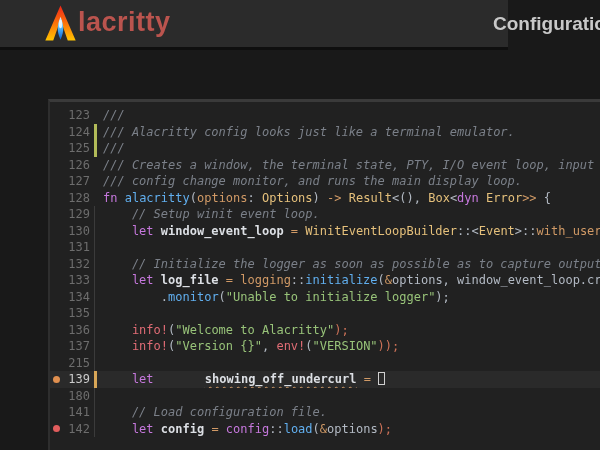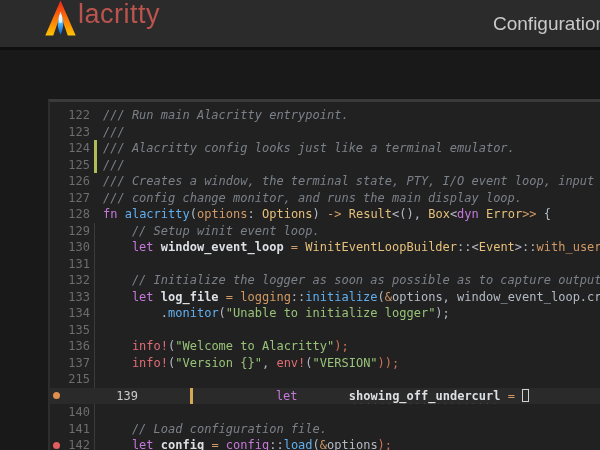--- a/index.html
+++ b/index.html
@@ -4,24 +4,24 @@
 <style>
   * { box-sizing: border-box; }
   html, body { margin: 0; padding: 0; }
   body {
     width: 600px; height: 450px; overflow: hidden; position: relative;
     background: var(--page_bg, #191919);
     font-family: "Liberation Sans", sans-serif;
   }
   
   .header {
-    position: absolute; left: 0; top: 0; width: 600px; height: 50px;
+    position: absolute; left: 0; top: 0; width: 508px; height: 50px;
     background: var(--header_bg, #2b2b2b);
     border-bottom: 3px solid #0f0f0f;
-    display: flex; 
+    display: flex; align-items: center; font-weight: bold;
   }
   .logo-wrap { margin-left: 44px; width: 33px; height: 38px; flex: none; }
   .site-title {
     font-size: 27px; color: var(--logo_text, #bb544e);
     margin-left: 1px; letter-spacing: 0.5px; position: relative; top: -1px;
   }
   .nav-item {
     position: absolute; left: 493px; top: 50%; transform: translateY(-50%);
     font-size: 19px; color: var(--nav_text, #c9c9c9); white-space: nowrap;
   }
@@ -29,21 +29,21 @@
   .editor {
     position: absolute; left: 48px; top: 99px; right: 0; bottom: 0;
     background: var(--code_bg, #212121);
     border-top: 3px solid #3a3a3a; border-left: 2px solid #2e2e2e;
     padding-top: 5px; overflow: hidden;
   }
   .line {
     display: flex; height: 16.5px; line-height: 16.5px; white-space: pre;
     font-family: "DejaVu Sans Mono", monospace; font-size: 12px;
   }
-  .line.current { background: var(--current_line_bg, #2a2a2a); gap: 48px; }
+  .line.current { background: var(--current_line_bg, #2a2a2a); }
   .dot-col { width: 13px; flex: none; display: flex; align-items: center; justify-content: center; }
   .dot { width: 7px; height: 7px; border-radius: 50%; }
   .dot.orange { background: var(--dot_orange, #e08f4f); }
   .dot.red { background: var(--dot_red, #e25d5d); }
   .num { width: 27px; flex: none; text-align: right; color: var(--line_number, #6d6d6d); }
   .line.current .num { color: var(--line_number_active, #cccccc); }
   .marker-col { width: 9px; flex: none; margin-left: 4px; position: relative; }
   .marker-col .bar { position: absolute; left: 0; top: 0; bottom: 0; }
   .bar.added    { width: 3px; background: var(--marker_added, #b2bb59); }
   .bar.modified { width: 3px; background: var(--marker_modified, #d8a657); }
@@ -94,35 +94,34 @@
       <path d="M50 34 C41 58 37 74 50 104 C63 74 59 58 50 34 Z" fill="url(#gF)"></path>
       <ellipse cx="50" cy="56" rx="5" ry="13" fill="#eefaff" opacity="0.9"></ellipse>
     </svg>
   </div>
   <div class="site-title">lacritty</div>
   <div class="nav-item">Configuration</div>
 </div>
 
 <div class="editor">
   <div>
-      <div class="line"><span class="dot-col"></span><span class="num">122</span><span class="marker-col"></span><span class="codetx"><span class="tk-comment">/// Run main Alacritty entrypoint.</span></span></div>
       <div class="line"><span class="dot-col"></span><span class="num">123</span><span class="marker-col"></span><span class="codetx"><span class="tk-comment">///</span></span></div>
       <div class="line"><span class="dot-col"></span><span class="num">124</span><span class="marker-col"><span class="bar added"></span></span><span class="codetx"><span class="tk-comment">/// Alacritty config looks just like a terminal emulator.</span></span></div>
       <div class="line"><span class="dot-col"></span><span class="num">125</span><span class="marker-col"><span class="bar added"></span></span><span class="codetx"><span class="tk-comment">///</span></span></div>
       <div class="line"><span class="dot-col"></span><span class="num">126</span><span class="marker-col"></span><span class="codetx"><span class="tk-comment">/// Creates a window, the terminal state, PTY, I/O event loop, input</span></span></div>
       <div class="line"><span class="dot-col"></span><span class="num">127</span><span class="marker-col"></span><span class="codetx"><span class="tk-comment">/// config change monitor, and runs the main display loop.</span></span></div>
       <div class="line"><span class="dot-col"></span><span class="num">128</span><span class="marker-col"></span><span class="codetx"><span class="tk-kw">fn </span><span class="tk-fn">alacritty</span><span class="tk-pun">(</span><span class="tk-param">options</span><span class="tk-pun">: </span><span class="tk-type">Options</span><span class="tk-pun">) </span><span class="tk-op">-&gt; </span><span class="tk-type">Result</span><span class="tk-pun">&lt;(), </span><span class="tk-type">Box</span><span class="tk-pun">&lt;</span><span class="tk-kw">dyn </span><span class="tk-type">Error</span><span class="tk-op">&gt;&gt;</span><span class="tk-pun"> {</span></span></div>
       <div class="line"><span class="dot-col"></span><span class="num">129</span><span class="marker-col"><span class="bar guide"></span></span><span class="codetx"><span class="tk-comment">    // Setup winit event loop.</span></span></div>
       <div class="line"><span class="dot-col"></span><span class="num">130</span><span class="marker-col"><span class="bar guide"></span></span><span class="codetx"><span class="tk-kw">    let </span><span class="tk-var">window_event_loop</span><span class="tk-op"> = </span><span class="tk-type">WinitEventLoopBuilder</span><span class="tk-pun">::&lt;</span><span class="tk-type">Event</span><span class="tk-pun">&gt;::</span><span class="tk-param">with_user</span></span></div>
       <div class="line"><span class="dot-col"></span><span class="num">131</span><span class="marker-col"><span class="bar guide"></span></span><span class="codetx"></span></div>
       <div class="line"><span class="dot-col"></span><span class="num">132</span><span class="marker-col"><span class="bar guide"></span></span><span class="codetx"><span class="tk-comment">    // Initialize the logger as soon as possible as to capture output</span></span></div>
       <div class="line"><span class="dot-col"></span><span class="num">133</span><span class="marker-col"><span class="bar guide"></span></span><span class="codetx"><span class="tk-kw">    let </span><span class="tk-var">log_file</span><span class="tk-op"> = </span><span class="tk-mod">logging</span><span class="tk-pun">::</span><span class="tk-fn">initialize</span><span class="tk-pun">(</span><span class="tk-op">&amp;</span><span class="tk-pun">options, window_event_loop.cr</span></span></div>
       <div class="line"><span class="dot-col"></span><span class="num">134</span><span class="marker-col"><span class="bar guide"></span></span><span class="codetx"><span class="tk-pun">        .</span><span class="tk-fn">monitor</span><span class="tk-pun">(</span><span class="tk-str">"Unable to initialize logger"</span><span class="tk-pun">);</span></span></div>
       <div class="line"><span class="dot-col"></span><span class="num">135</span><span class="marker-col"><span class="bar guide"></span></span><span class="codetx"></span></div>
       <div class="line"><span class="dot-col"></span><span class="num">136</span><span class="marker-col"><span class="bar guide"></span></span><span class="codetx"><span class="tk-macro">    info!</span><span class="tk-pun">(</span><span class="tk-str">"Welcome to Alacritty"</span><span class="tk-mp">);</span></span></div>
       <div class="line"><span class="dot-col"></span><span class="num">137</span><span class="marker-col"><span class="bar guide"></span></span><span class="codetx"><span class="tk-macro">    info!</span><span class="tk-pun">(</span><span class="tk-str">"Version {}"</span><span class="tk-pun">, </span><span class="tk-macro">env!</span><span class="tk-pun">(</span><span class="tk-str">"VERSION"</span><span class="tk-mp">));</span></span></div>
       <div class="line"><span class="dot-col"></span><span class="num">215</span><span class="marker-col"><span class="bar guide"></span></span><span class="codetx"></span></div>
       <div class="line current"><span class="dot-col"><span class="dot orange"></span></span><span class="num">139</span><span class="marker-col"><span class="bar modified"></span></span><span class="codetx"><span class="tk-kw">    let </span><span class="tk-varU">showing_off_undercurl</span><span class="tk-op"> = </span><span class="cursor-block"></span></span></div>
-      <div class="line"><span class="dot-col"></span><span class="num">140</span><span class="marker-col"><span class="bar guide"></span></span><span class="codetx"></span></div>
+      <div class="line"><span class="dot-col"></span><span class="num">180</span><span class="marker-col"><span class="bar guide"></span></span><span class="codetx"></span></div>
       <div class="line"><span class="dot-col"></span><span class="num">141</span><span class="marker-col"><span class="bar guide"></span></span><span class="codetx"><span class="tk-comment">    // Load configuration file.</span></span></div>
       <div class="line"><span class="dot-col"><span class="dot red"></span></span><span class="num">142</span><span class="marker-col"><span class="bar guide"></span></span><span class="codetx"><span class="tk-kw">    let </span><span class="tk-var">config</span><span class="tk-op"> = </span><span class="tk-mod2">config</span><span class="tk-pun">::</span><span class="tk-fn">load</span><span class="tk-pun">(</span><span class="tk-op">&amp;</span><span class="tk-pun">options</span><span class="tk-mp">);</span></span></div>
     </div>
 </div>
 
 </body></html>

